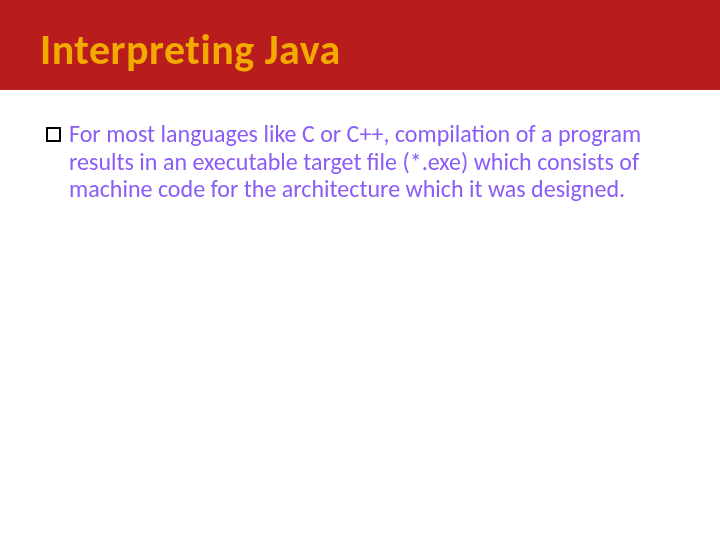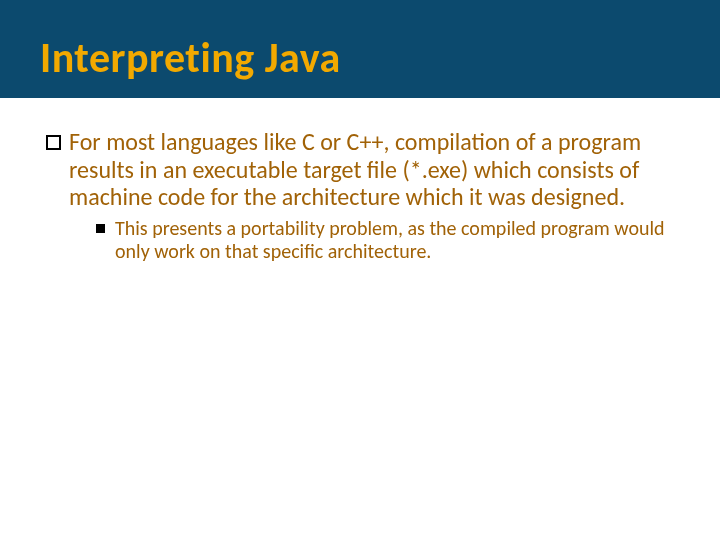--- a/index.html
+++ b/index.html
@@ -11,35 +11,35 @@
     font-family: "Calibri", "Segoe UI", Arial, sans-serif;
     overflow: hidden;
   }
   .slide {
     width: 720px;
     height: 540px;
     position: relative;
     box-sizing: border-box;
   }
   .title-band {
-    background: #0c4a6e;
+    background: #b91c1c;
     width: 100%;
-    padding: 36px 0 18px 40px;
+    padding: 28px 0 18px 40px;
     box-sizing: border-box;
   }
   .title-text {
     color: #f2a900; 
     font-size: 42px;
     font-weight: 600;
     letter-spacing: 0.5px;
     line-height: 1.05;
   }
   .body-area {
     padding: 30px 50px 0 46px;
-    color: #a16207;
+    color: #8b5cf6;
   }
   .bullet-lvl1 {
     display: flex;
     align-items: flex-start;
     font-size: 24px;
     line-height: 1.15;
     margin-bottom: 6px;
   }
   .square {
     flex: 0 0 auto;
@@ -81,21 +81,17 @@
     <div class="title-text">Interpreting Java</div>
   </div>
 
   <div class="body-area">
 
     <div class="bullet-lvl1">
       <span class="square"></span>
       <span class="txt">For most languages like C or C++, compilation of a program results in an executable target file (*.exe) which consists of machine code for the architecture which it was designed.</span>
     </div>
 
-    <div class="bullet-lvl2">
-      <span class="mini-square"></span>
-      <span class="txt">This presents a portability problem, as the compiled program would only work on that specific architecture.</span>
-    </div>
 
 
   </div>
 
 </div>
 
 </body></html>

